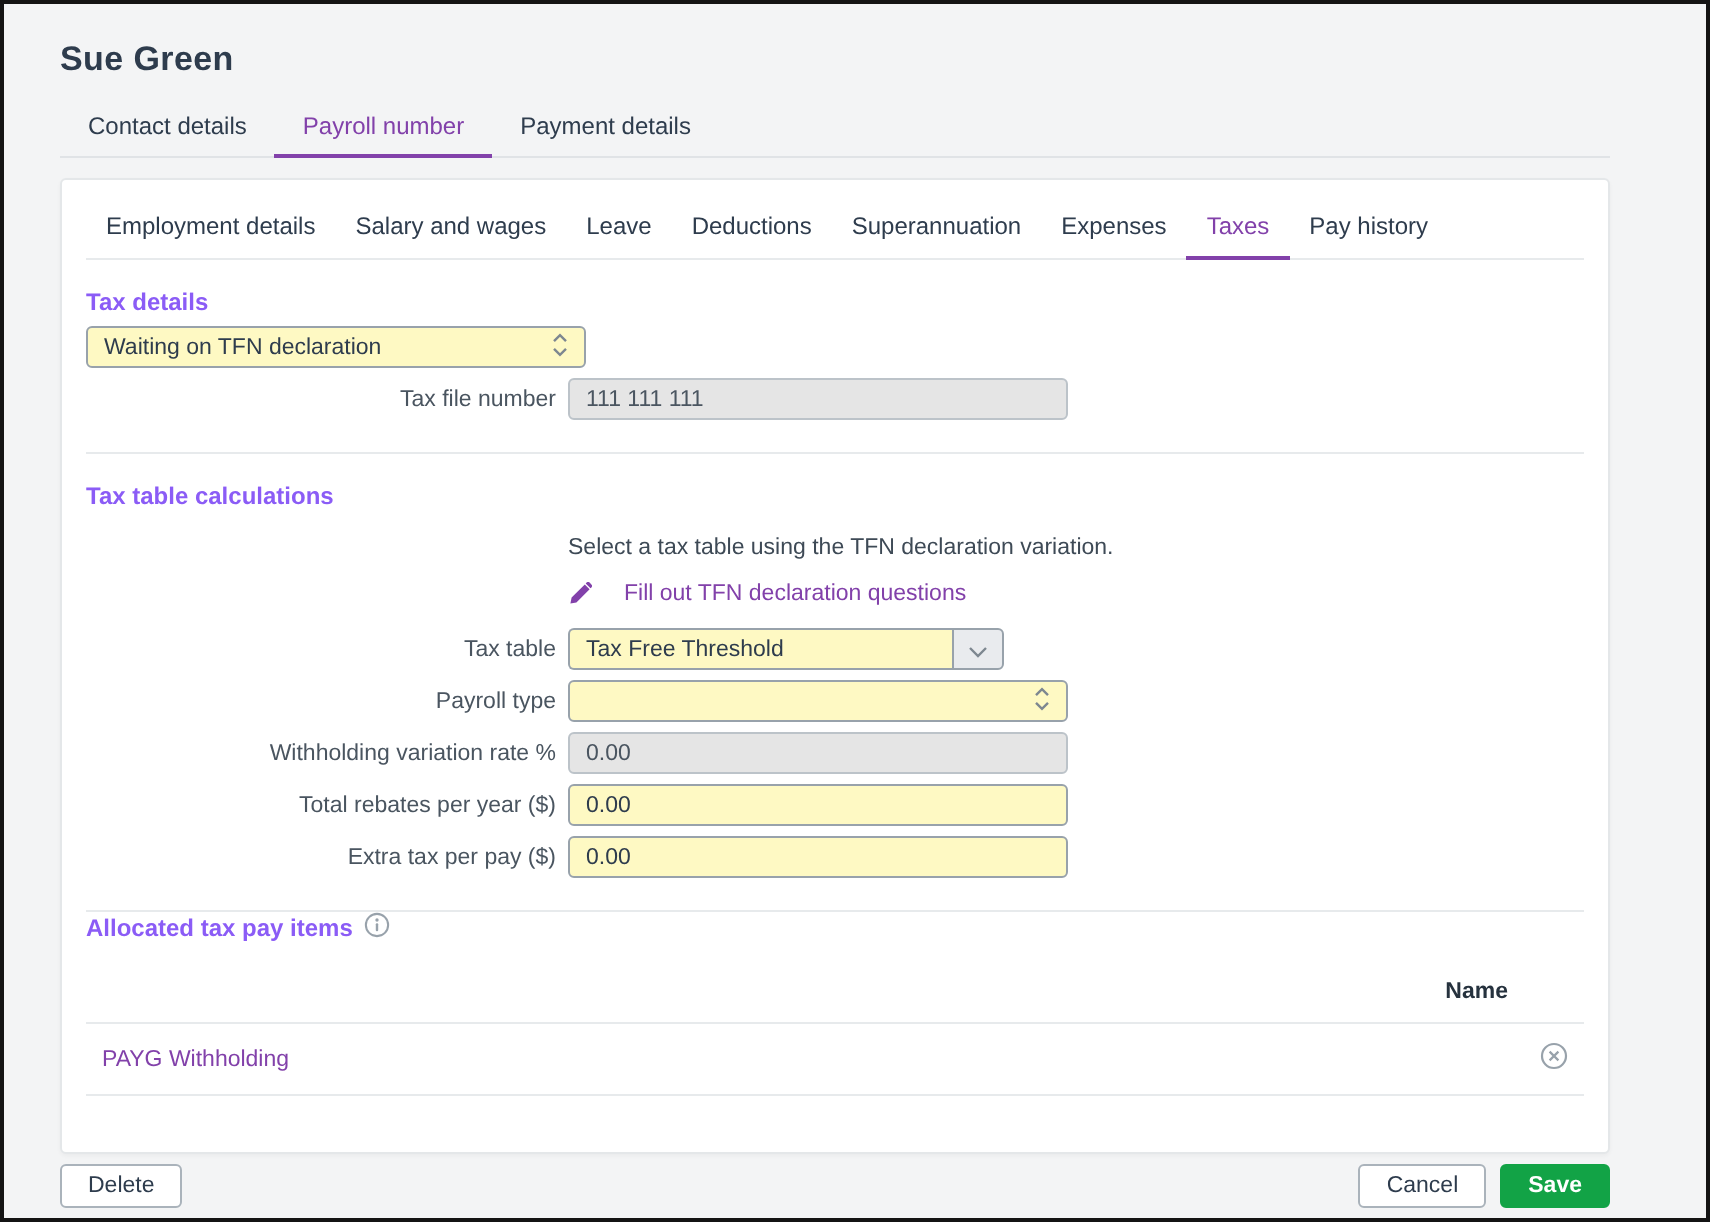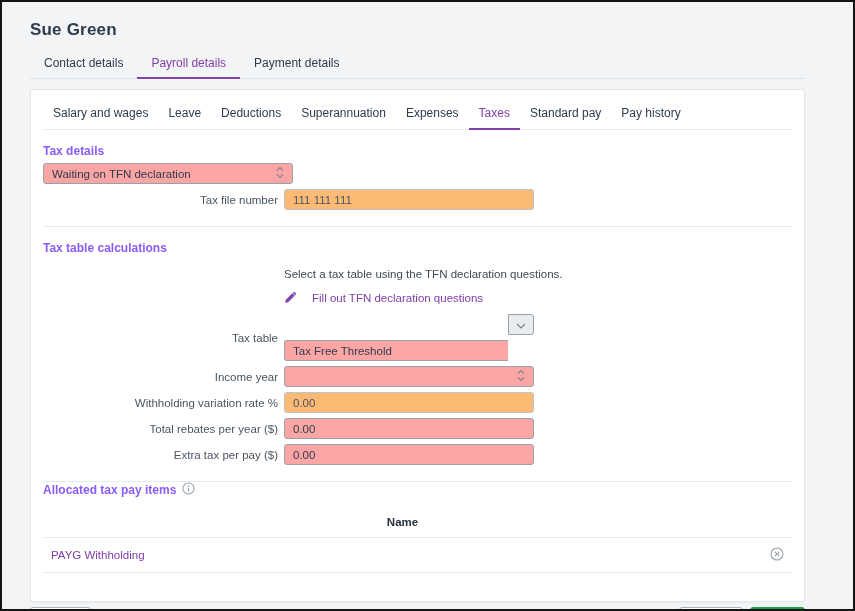--- a/index.html
+++ b/index.html
@@ -35,45 +35,45 @@
   .sub-tab.active { color: #8241AA; border-bottom-color: #8241AA; }
 
   .section-heading { font-weight: 700; font-size: 12px; color: #8b5cf6; margin: 14px 0 4px 0; }
 
   .form-row { display: flex; align-items: center; margin-top: 5px; min-height: 21px; }
   .form-label { width: 241px; text-align: right; padding-right: 6px; color: #4a5560; font-size: 11.5px; }
   .form-field { width: 250px; }
 
   .input, .select {
     width: 250px; height: 21px; border: 1px solid #98a2ab; border-radius: 3px;
-    background: #fca5a5; font-size: 11.5px; color: #2e3c4d;
+    background: #fef9c3; font-size: 11.5px; color: #2e3c4d;
     padding: 0 8px; display: flex; align-items: center;
     font-family: "Liberation Sans", "DejaVu Sans", sans-serif;
   }
   input.input { display: inline-block; line-height: 19px; }
-  .input:disabled, .input.disabled { background: #fdba74; border-color: #bcc3c9; color: #4a5560; }
+  .input:disabled, .input.disabled { background: #e5e5e5; border-color: #bcc3c9; color: #4a5560; }
   .select { justify-content: space-between; cursor: pointer; }
   .combo { display: flex; width: 250px; }
-  .combo .input { width: 224px; border-radius: 3px 0 0 3px; border-right: none; margin-top: 26px; }
+  .combo .input { width: 192px; border-radius: 3px 0 0 3px; border-right: none; }
   .combo-btn {
     width: 26px; height: 21px; border: 1px solid #98a2ab; border-radius: 0 3px 3px 0;
     background: #e9ebee; display: flex; align-items: center; justify-content: center; cursor: pointer;
   }
 
   .helper-row { margin-top: 8px; }
   .helper-text { color: #3e4a56; font-size: 11.5px; }
   .link-row { margin-top: 4px; margin-bottom: 2px; }
   .link { color: #8241AA; font-size: 11.5px; cursor: pointer; display: inline-flex; align-items: flex-start; gap: 16px; text-decoration: none; }
 
   .divider { border: none; border-top: 1px solid #e7eaec; margin: 16px 0 0 0; }
 
   .allocated-heading { display: flex; align-items: center; gap: 6px; margin-top: 0; }
 
   table.items { width: 100%; border-collapse: collapse; margin-top: 10px; }
-  table.items th { text-align: center; font-size: 11.5px; font-weight: 700; color: #26323e; padding: 8px 8px 9px 8px; border-bottom: 1px solid #e7eaec; }
+  table.items th { text-align: right; font-size: 11.5px; font-weight: 700; color: #26323e; padding: 8px 8px 9px 8px; border-bottom: 1px solid #e7eaec; }
   table.items td { font-size: 11.5px; padding: 9px 8px; border-bottom: 1px solid #e7eaec; margin-left: 24px; }
   td.item-name a { color: #8241AA; text-decoration: none; cursor: pointer; }
   td.item-remove { text-align: right; width: 30px; }
 
   .footer { width: 775px; display: flex; justify-content: space-between; margin-top: 5px; }
   .btn {
     height: 22px; padding: 0 13px; font-size: 11.5px; border-radius: 3px; cursor: pointer;
     background: #fff; border: 1px solid #aab3bb; color: #2e3c4d;
     font-family: "Liberation Sans", "DejaVu Sans", sans-serif;
   }
@@ -83,34 +83,34 @@
 </style>
 </head>
 <body>
 
 <div class="page">
 
   <div class="page-title">Sue Green</div>
 
   <div class="main-tabs">
     <div class="main-tab">Contact details</div>
-    <div class="main-tab active">Payroll details</div>
+    <div class="main-tab active">Payroll number</div>
     <div class="main-tab">Payment details</div>
   </div>
 
   <div class="card">
 
     <div class="sub-tabs">
+      <div class="sub-tab">Employment details</div>
       <div class="sub-tab">Salary and wages</div>
       <div class="sub-tab">Leave</div>
       <div class="sub-tab">Deductions</div>
       <div class="sub-tab">Superannuation</div>
       <div class="sub-tab">Expenses</div>
       <div class="sub-tab active">Taxes</div>
-      <div class="sub-tab">Standard pay</div>
       <div class="sub-tab">Pay history</div>
     </div>
 
     <div class="section-heading">Tax details</div>
 
     <div class="form-row">
       <div class="form-field">
         <div class="select">
           <span>Waiting on TFN declaration</span>
           <span class="icon">
@@ -129,21 +129,21 @@
         <input class="input" disabled="" value="111 111 111" style="">
       </div>
     </div>
 
     <hr class="divider">
 
     <div class="section-heading">Tax table calculations</div>
 
     <div class="form-row helper-row">
       <div class="form-label"></div>
-      <div class="helper-text">Select a tax table using the TFN declaration questions.</div>
+      <div class="helper-text">Select a tax table using the TFN declaration variation.</div>
     </div>
 
     <div class="form-row link-row">
       <div class="form-label"></div>
       <a class="link">
         <span class="icon">
           <svg width="12" height="12" viewBox="0 0 16 16">
               <path fill="#8241AA" d="M11.2 1.6 L14.4 4.8 L5.6 13.6 L1.6 14.4 L2.4 10.4 Z M12.4.4 a1.4 1.4 0 0 1 2 0 l1.2 1.2 a1.4 1.4 0 0 1 0 2 l-.6.6 -3.2-3.2 Z"></path>
             </svg>
         </span>
@@ -161,21 +161,21 @@
               <svg width="10" height="6" viewBox="0 0 10 6">
                   <path d="M1 1 L5 5 L9 1" stroke="#7d8790" fill="none" stroke-width="1.2"></path>
                 </svg>
             </span>
           </div>
         </div>
       </div>
     </div>
 
     <div class="form-row">
-      <div class="form-label">Income year</div>
+      <div class="form-label">Payroll type</div>
       <div class="form-field">
         <div class="select">
           <span></span>
           <span class="icon">
             <svg width="8" height="13" viewBox="0 0 8 13">
                 <path d="M1 4.6 L4 1.6 L7 4.6" stroke="#7d8790" fill="none" stroke-width="1.2"></path>
                 <path d="M1 8.4 L4 11.4 L7 8.4" stroke="#7d8790" fill="none" stroke-width="1.2"></path>
               </svg>
           </span>
         </div>

